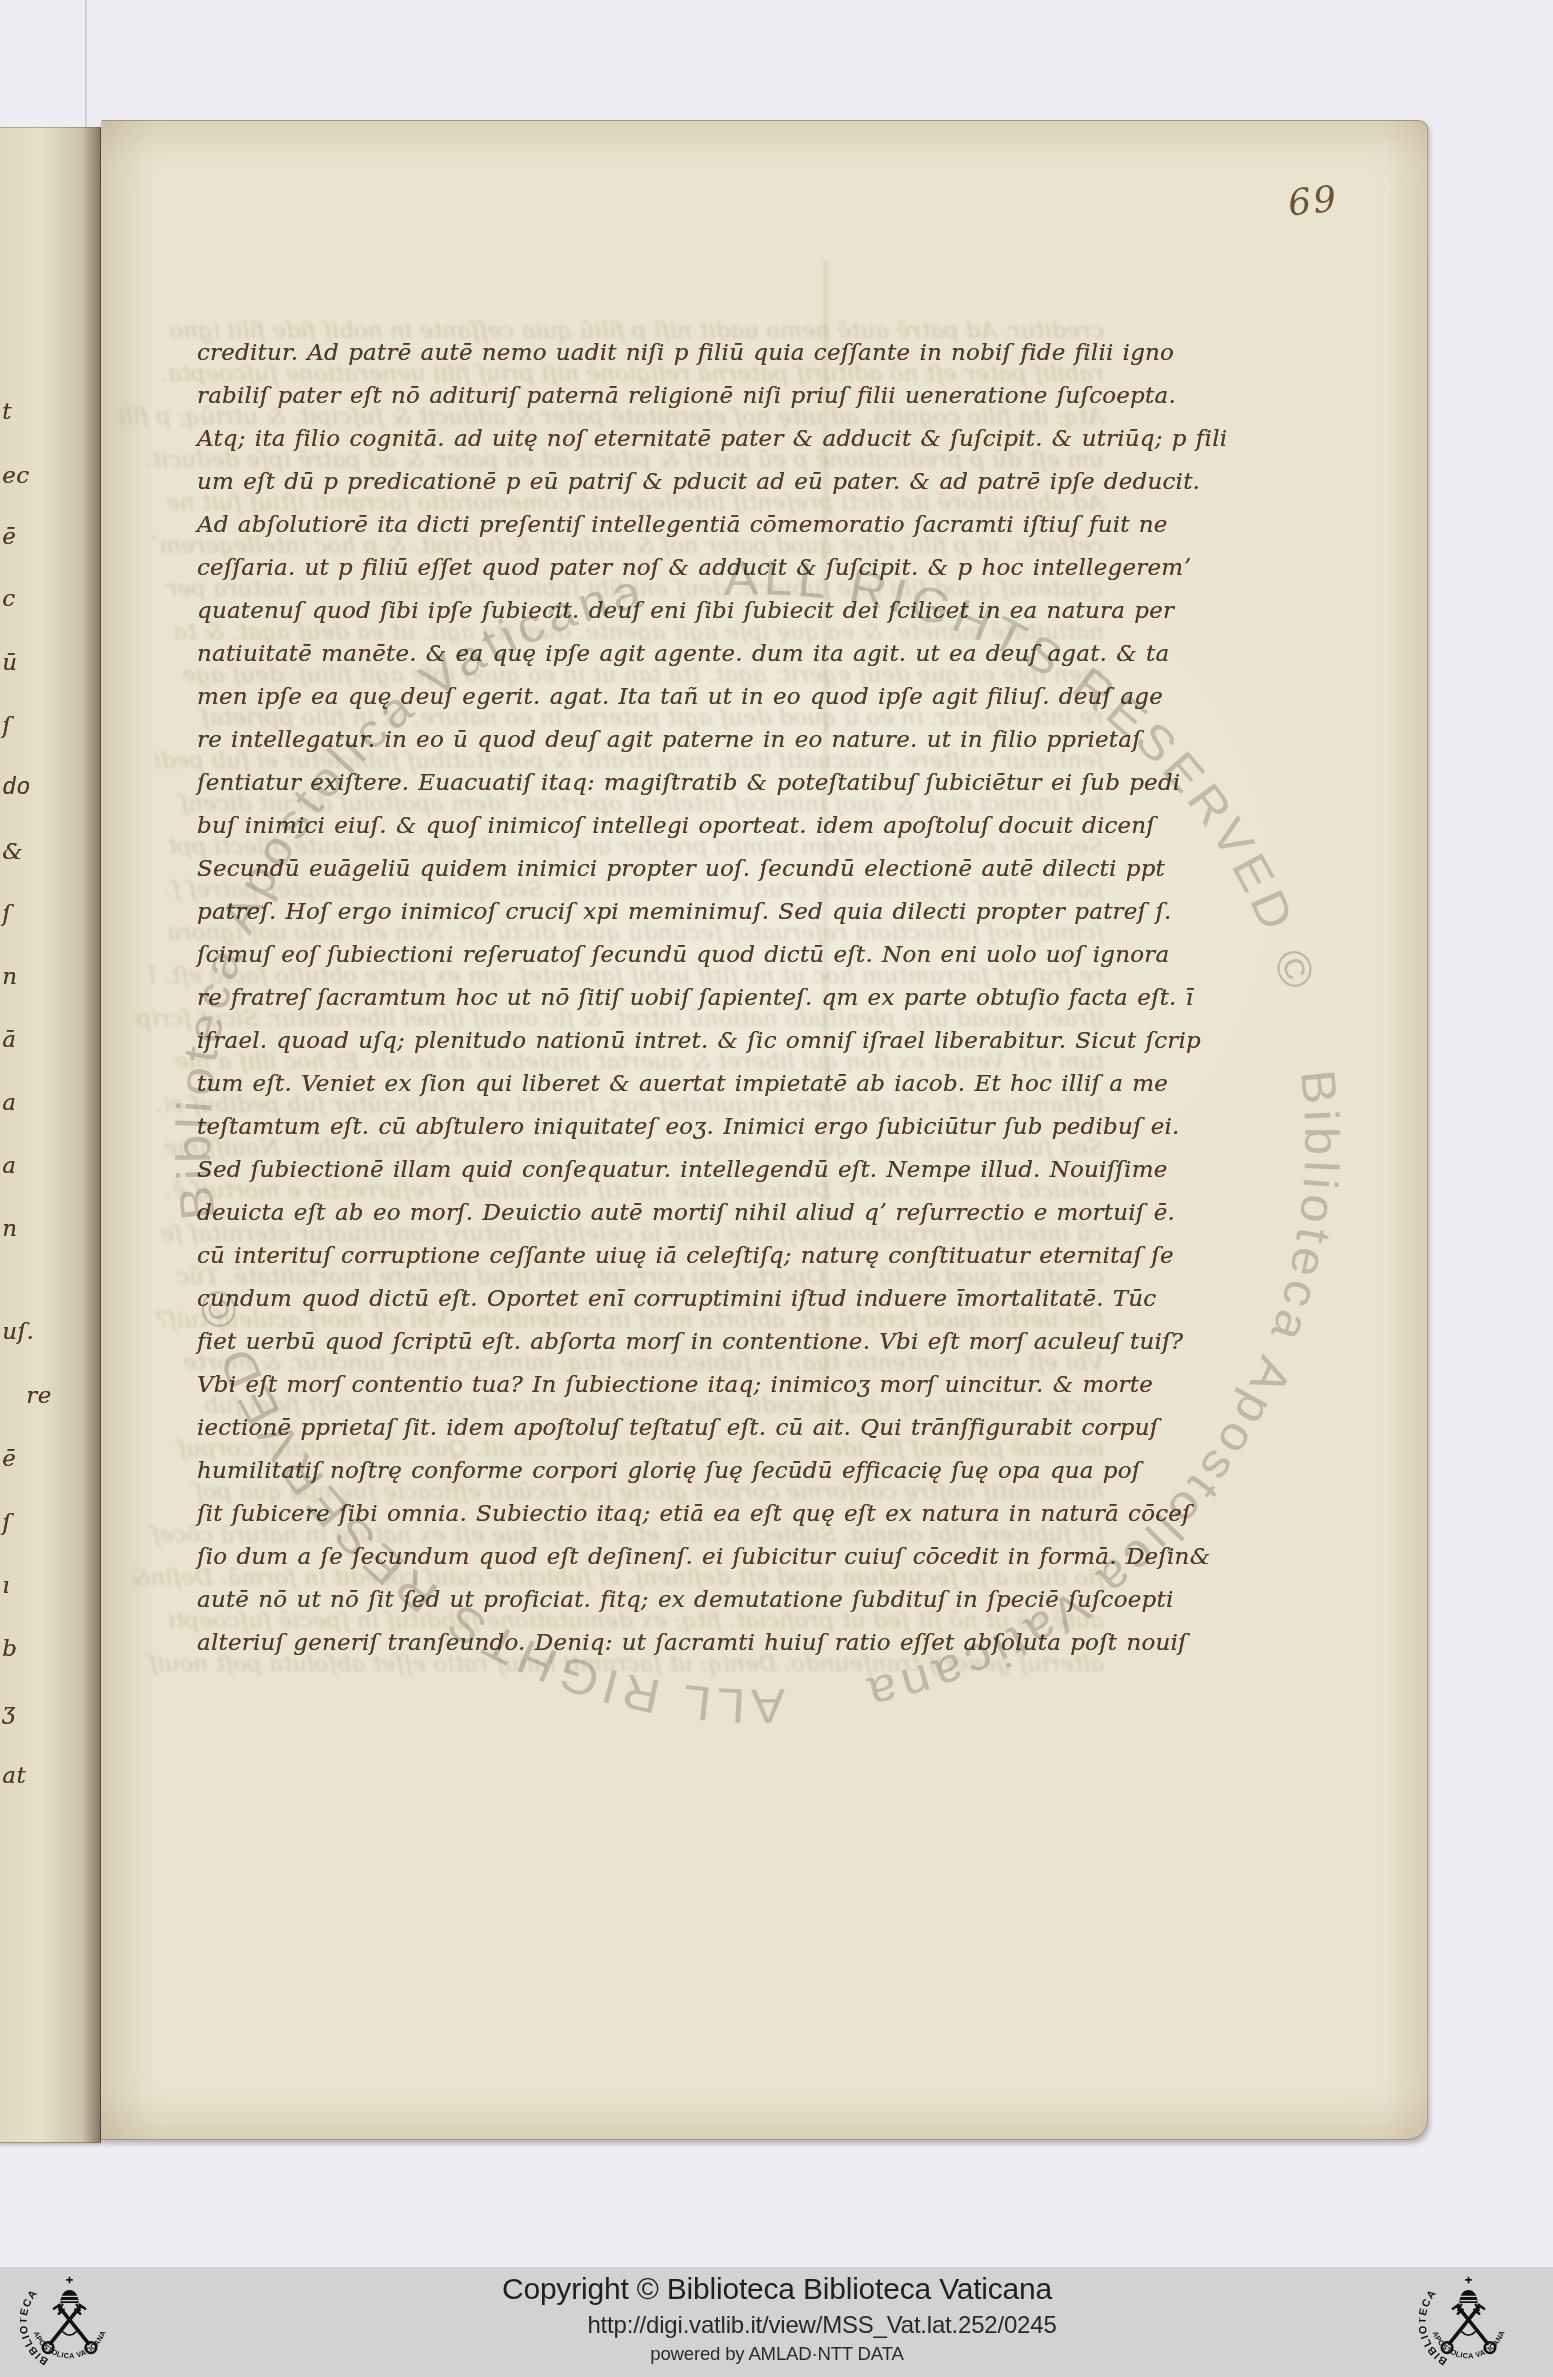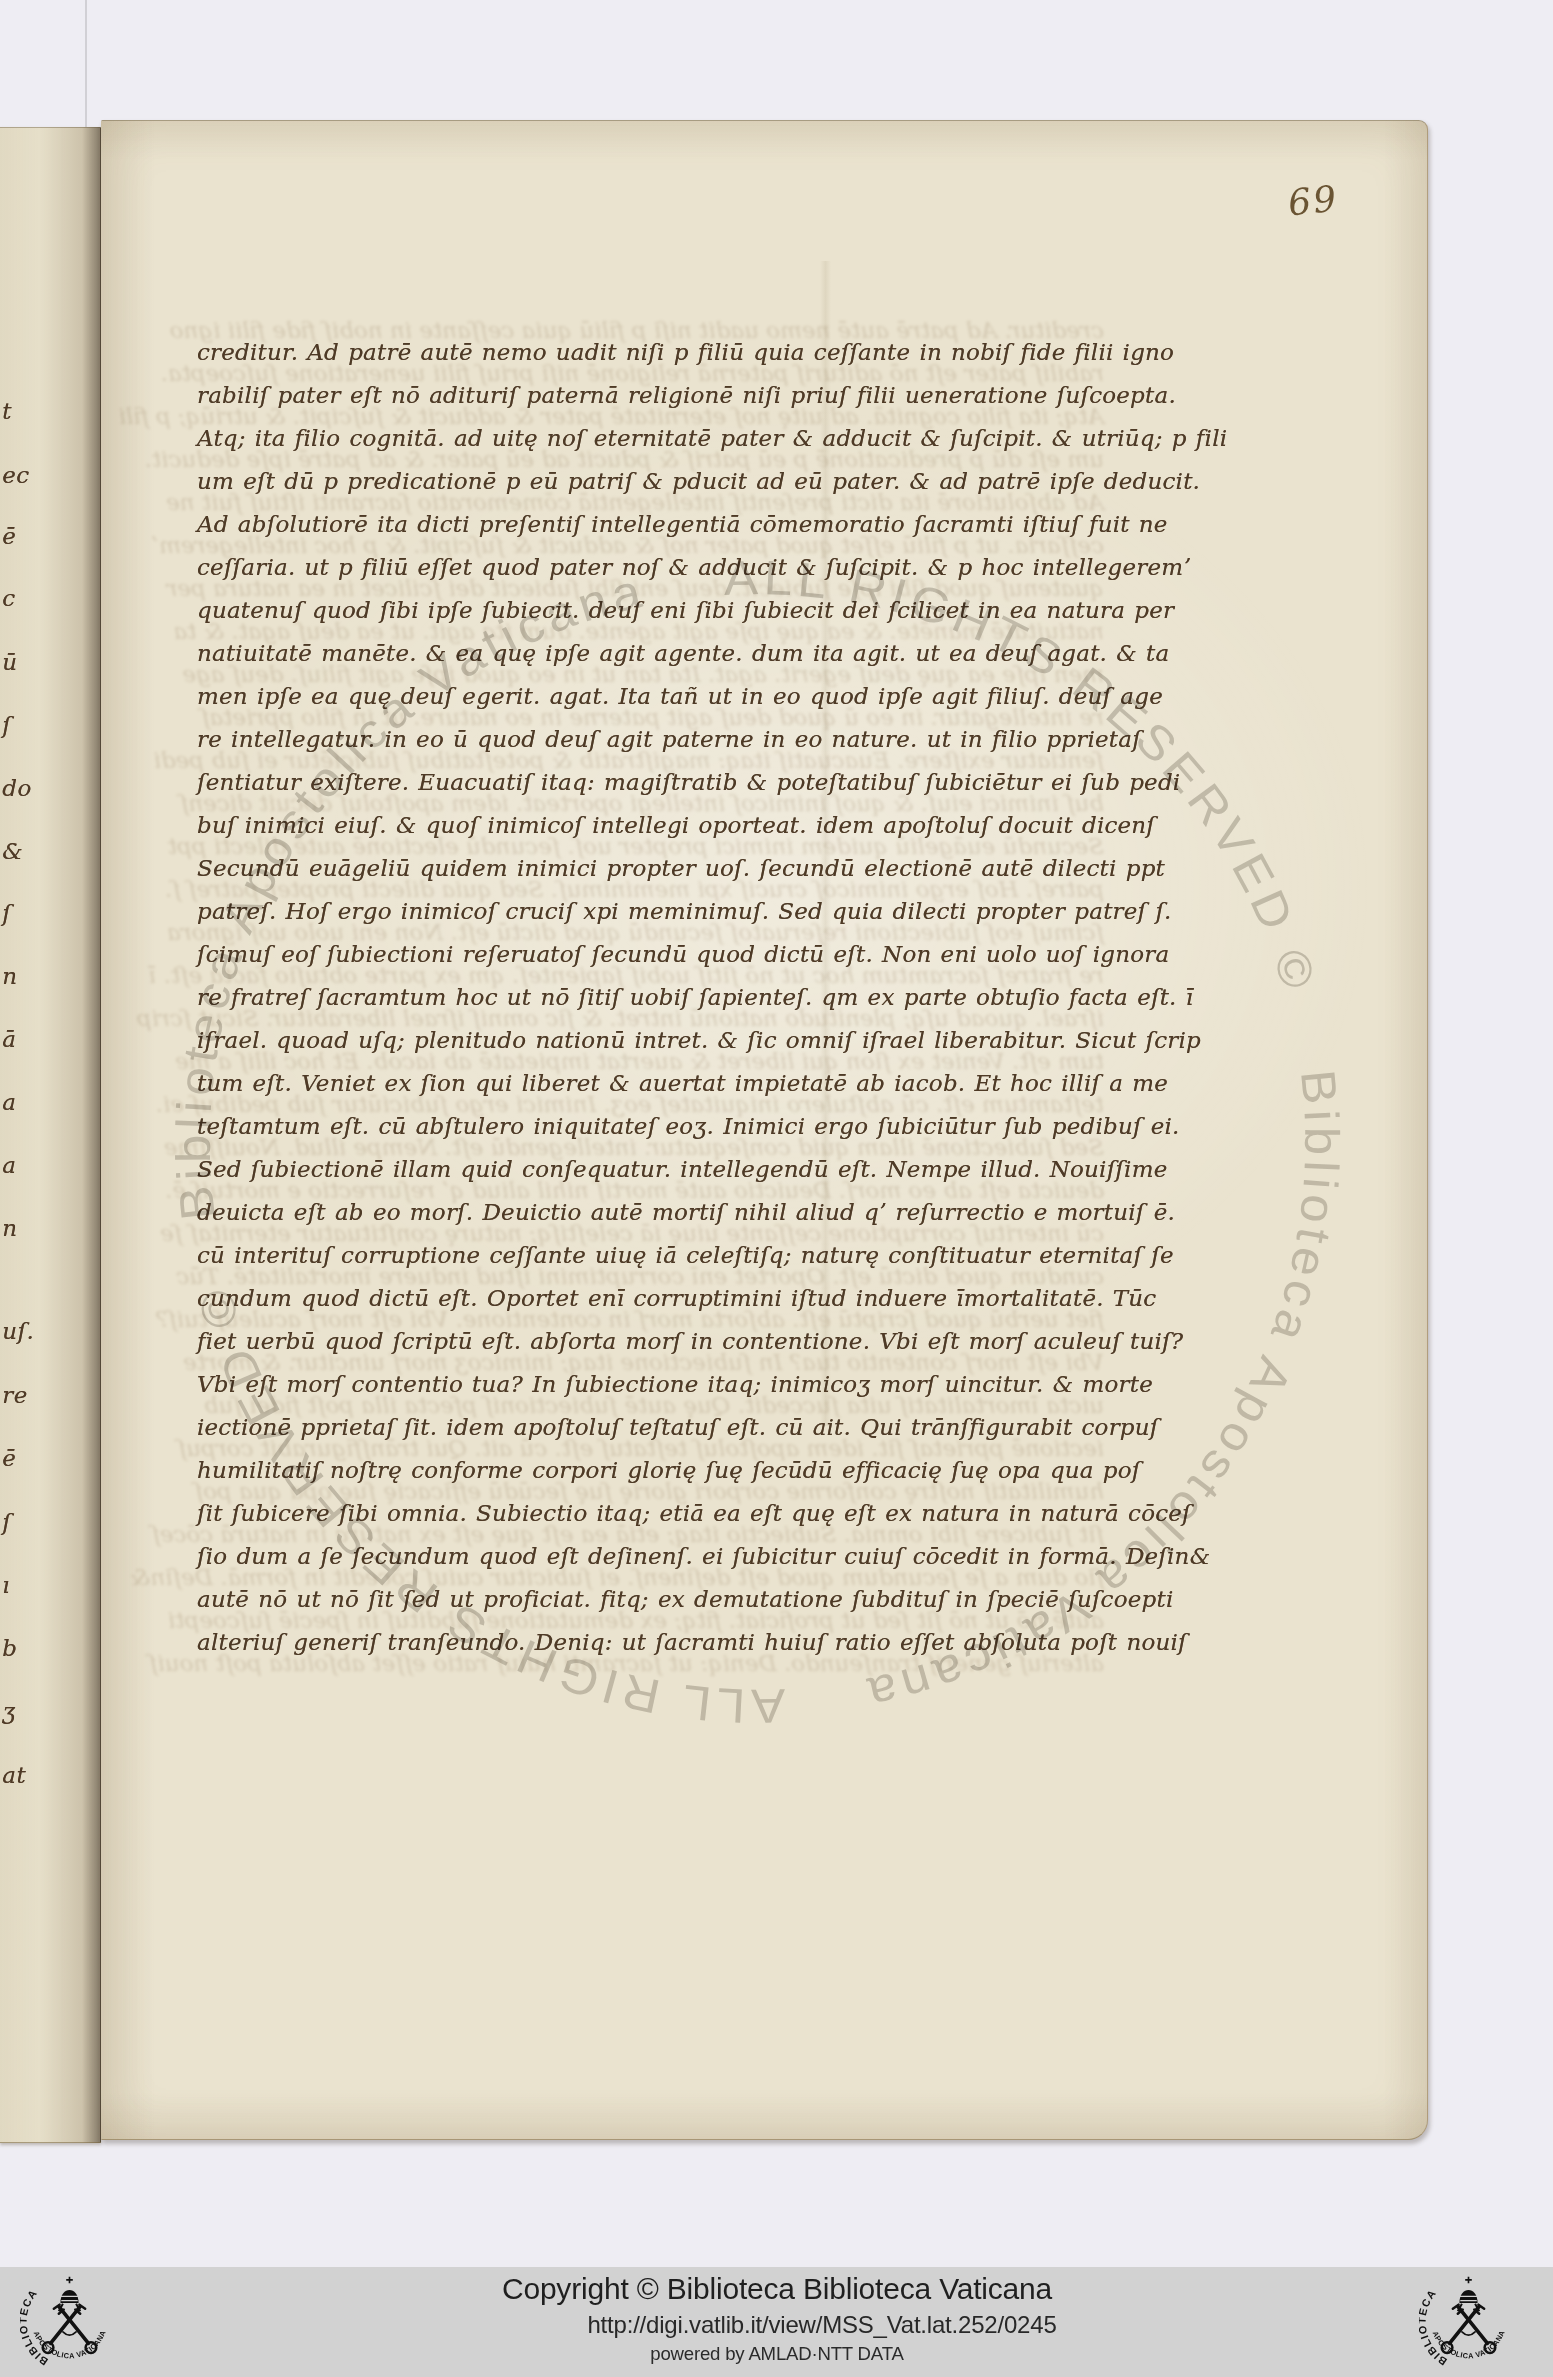--- a/index.html
+++ b/index.html
@@ -85,30 +85,30 @@
 
 <div class="left-page"></div>
 
 <div class="left-frags">
     <div class="frag" style="top: 398px;">t</div>
     <div class="frag" style="top: 462px;">ec</div>
     <div class="frag" style="top: 523px;">ē</div>
     <div class="frag" style="top: 585px;">c</div>
     <div class="frag" style="top: 649px;">ū</div>
     <div class="frag" style="top: 712px;">ſ</div>
-    <div class="frag" style="top: 775px;">do</div>
+    <div class="frag" style="top: 775px; font-family: Liberation Mono, monospace;">do</div>
     <div class="frag" style="top: 838px;">&amp;</div>
     <div class="frag" style="top: 900px;">ſ</div>
     <div class="frag" style="top: 963px;">n</div>
     <div class="frag" style="top: 1026px;">ā</div>
     <div class="frag" style="top: 1089px;">a</div>
     <div class="frag" style="top: 1152px;">a</div>
     <div class="frag" style="top: 1215px;">n</div>
     <div class="frag" style="top: 1318px; font-style: italic;">uſ.</div>
-    <div class="frag" style="top: 1382px;">re</div>
+    <div class="frag" style="top: 1382px; margin-left: 24px;">re</div>
     <div class="frag" style="top: 1445px;">ē</div>
     <div class="frag" style="top: 1509px;">ſ</div>
     <div class="frag" style="top: 1572px;">ı</div>
     <div class="frag" style="top: 1635px;">b</div>
     <div class="frag" style="top: 1698px;">ʒ</div>
     <div class="frag" style="top: 1762px;">at</div>
   </div>
 
 <div class="main-page">
   <div class="center-crease"></div>

